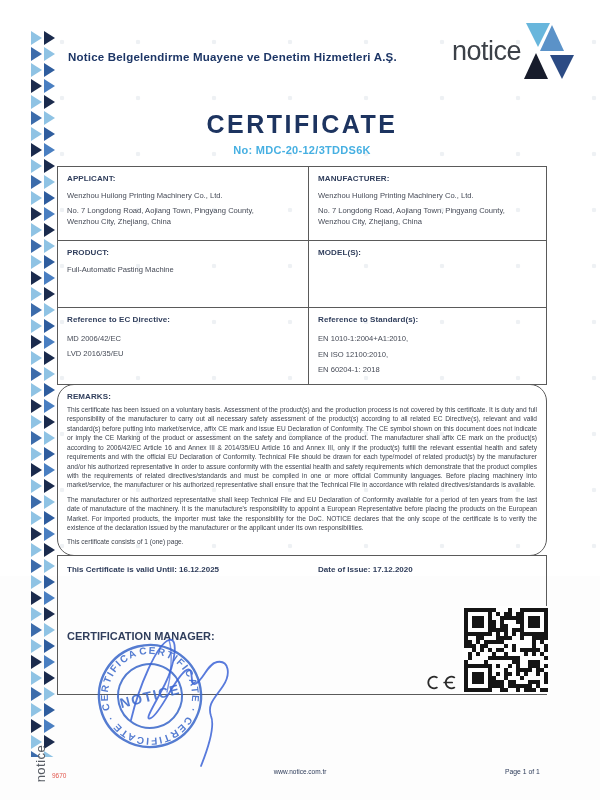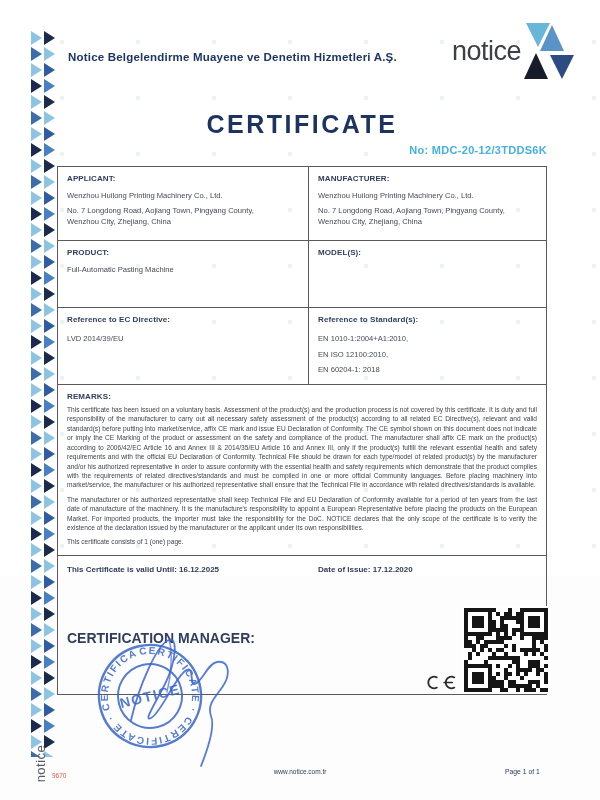--- a/index.html
+++ b/index.html
@@ -20,44 +20,44 @@
   
   .header-title {
     position:absolute; left:68px; top:51px; width:390px;
     font-size:11.5px; font-weight:bold; color:#1d3666; letter-spacing:.2px;
   }
   .logo { position:absolute; left:452px; top:22px; display:flex; align-items:flex-start; }
   .logo-text { font-size:27px; font-weight:400; color:#3c4148; letter-spacing:-.5px; margin-top:14px; }
   
   .title-block { position:absolute; left:57px; top:110px; width:490px; text-align:center; }
   .cert-title { font-size:25px; font-weight:800; color:#1d3460; letter-spacing:2.5px; }
-  .cert-no { margin-top:5px; font-size:11px; font-weight:bold; color:#47b0e2; letter-spacing:.3px;text-align:right; }
+  .cert-no { margin-top:5px; font-size:11px; font-weight:bold; color:#47b0e2; letter-spacing:.3px; }
   
   .tables { position:absolute; left:57px; top:167px; width:490px; }
   .tbl { border:1px solid #5a5a5a; margin-top:-1px; display:grid; grid-template-columns:1fr 1fr; background:transparent;gap:12px; }
   .tbl.single { grid-template-columns:1fr; }
   .cell { padding:7px 9px 5px 9px; }
   .cell + .cell { border-left:1px solid #5a5a5a; }
   .lbl { font-size:8px; font-weight:bold; color:#303e5c; margin-bottom:7px; letter-spacing:.1px; }
   .txt { font-size:7.6px; color:#454a56; line-height:1.45; }
   .name-line { margin-bottom:4px; }
   .models { line-height:1.8; }
   .dir-intro { margin-bottom:5px; }
   .dir-item { font-size:7.6px; color:#454a56; line-height:2.0; }
   .std-item { font-size:7.6px; color:#454a56; line-height:2.05; }
   .h-parties { height:75px; }
   .h-product { height:68px; }
   .h-directives { height:78px; }
-  .h-remarks { height:172px; }
+  .h-remarks { height:172px;border-radius:17px; }
   .h-validity { height:140px; position:relative;padding-left:20px; }
   .remarks-p { font-size:6.6px; line-height:1.43; text-align:justify; color:#3f444f; margin-bottom:5px; }
   
   .valid-until { position:absolute; left:9px; top:9px; font-size:8px; font-weight:bold; color:#2e3c5a; }
   .issue-date { position:absolute; left:260px; top:9px; font-size:8px; font-weight:bold; color:#2e3c5a; }
-  .manager-lbl { position:absolute; left:9px; top:74px; font-size:14px; font-weight:bold; color:#303e5c; }
+  .manager-lbl { position:absolute; left:9px; top:74px; font-size:11px; font-weight:bold; color:#303e5c; }
   .stamp { position:absolute; left:36px; top:84px; width:112px; height:112px; transform:rotate(-14deg); opacity:.88; }
   .signature { position:absolute; left:55px; top:72px; width:150px; height:145px; }
   .ce-mark { position:absolute; left:368px; top:118px; width:32px; height:17px; }
   .qr { position:absolute; left:404px; top:50px; width:88px; height:88px;
         display:grid; grid-template-columns:repeat(21,1fr); grid-template-rows:repeat(21,1fr);
         background:#fff; padding:2px; }
   .qr .on { background:#151515; }
   
   .side-notice {
     position:absolute; left:18px; top:756px; font-size:13px; color:#565b63;
@@ -125,21 +125,22 @@
         <div class="txt">Full-Automatic Pasting Machine</div>
       </div>
       <div class="cell">
         <div class="lbl">MODEL(S):</div>
       </div>
     </div>
 
     <div class="tbl h-directives">
       <div class="cell">
         <div class="lbl">Reference to EC Directive:</div>
-        <div class="dir-item">LVD 2014/39/EU</div>
+        <div class="dir-item">MD 2006/42/EC</div>
+        <div class="dir-item">LVD 2016/35/EU</div>
       </div>
       <div class="cell">
         <div class="lbl">Reference to Standard(s):</div>
         <div class="std-item">EN 1010-1:2004+A1:2010,</div>
         <div class="std-item">EN ISO 12100:2010,</div>
         <div class="std-item">EN 60204-1: 2018</div>
       </div>
     </div>
 
     <div class="tbl single h-remarks">

